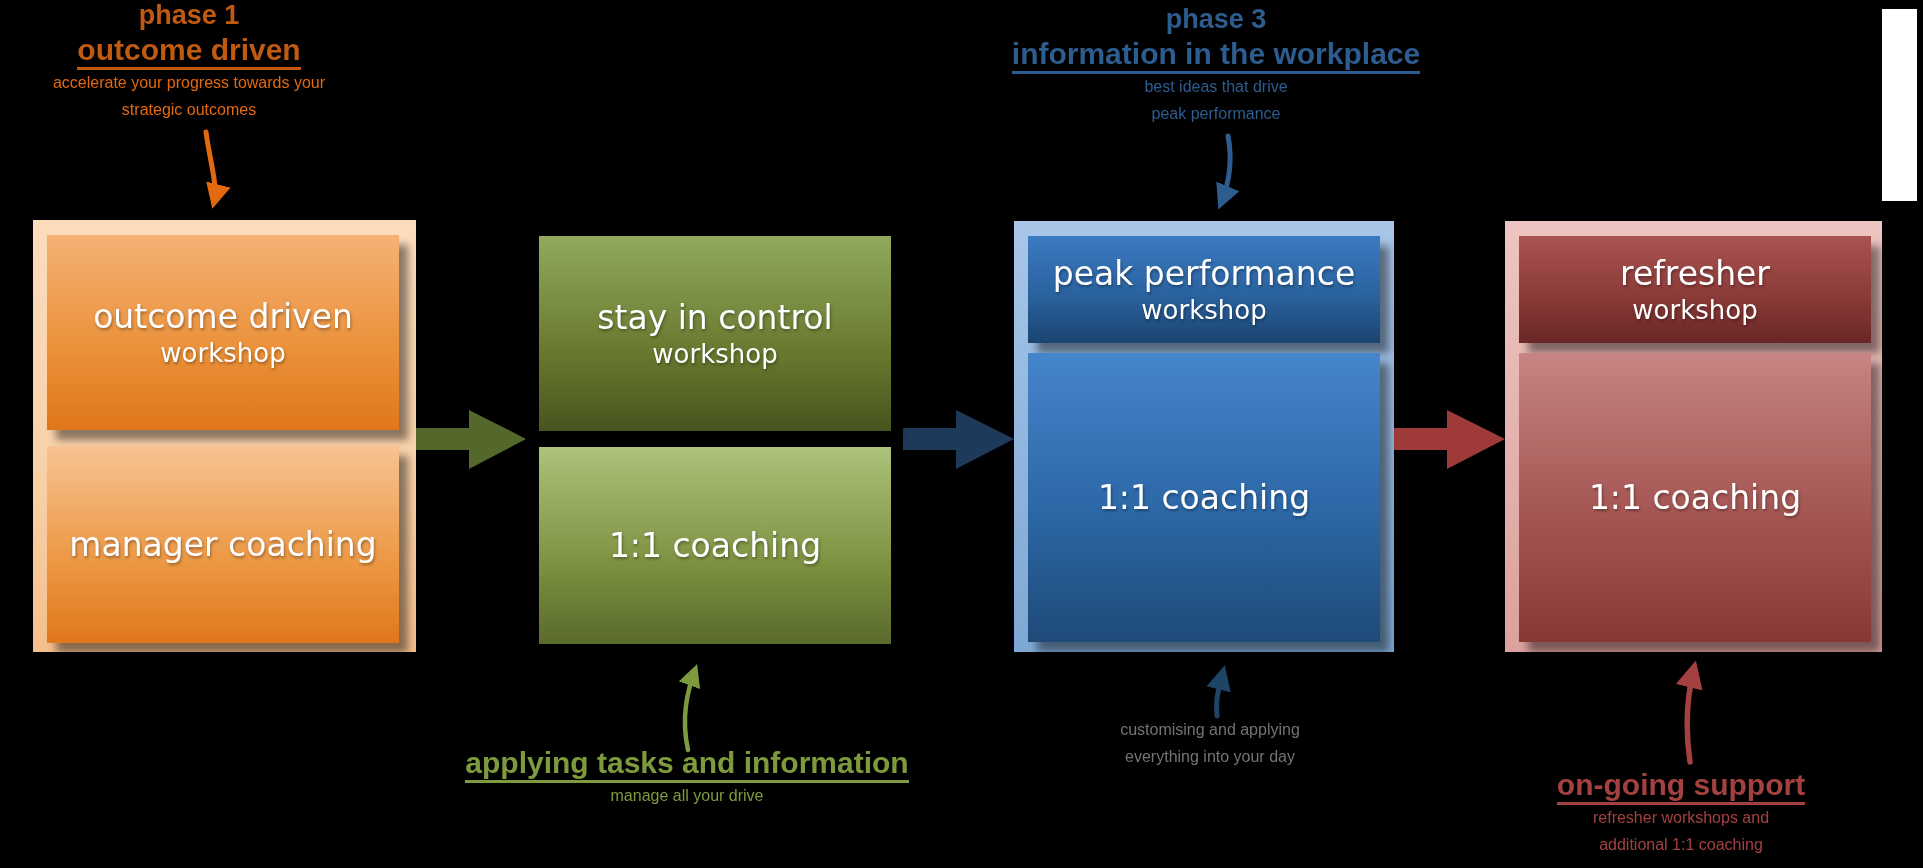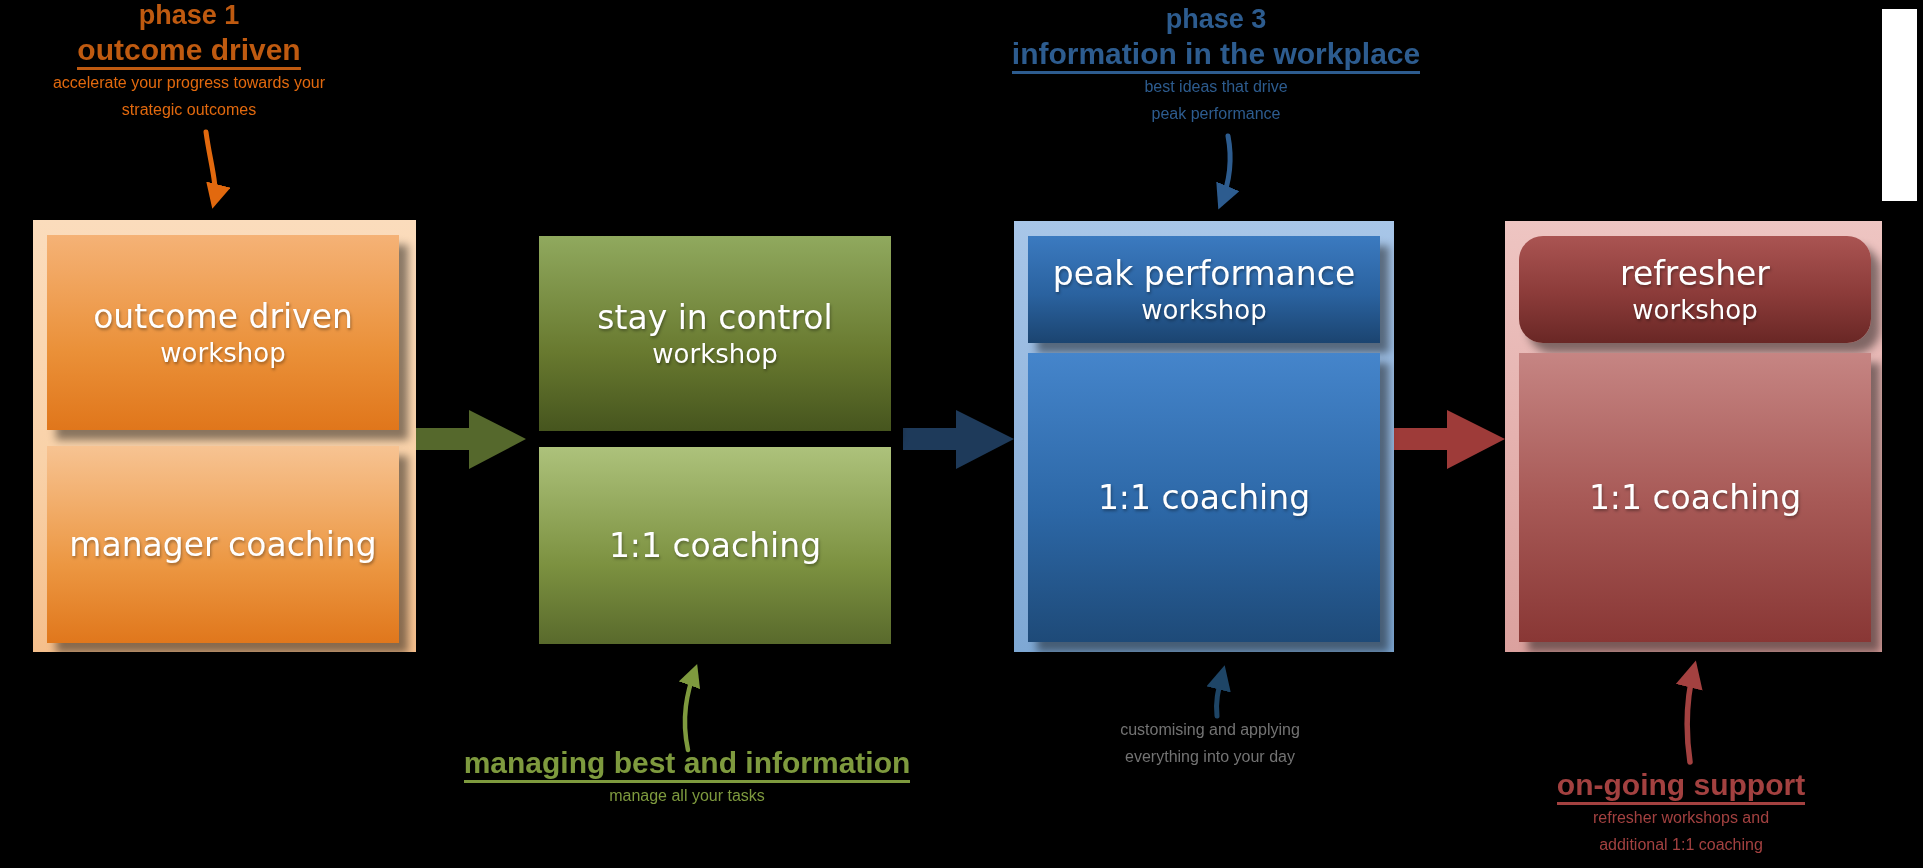--- a/index.html
+++ b/index.html
@@ -38,21 +38,21 @@
   .tall-bottom  { top:226px; height:197px; }
   .short-top    { top:15px;  height:107px; }
   .short-bottom { top:132px; height:289px; }
 
   .i-orange1 { background:linear-gradient(180deg,#f5b276 0%,#ea9038 60%,#e0761b 100%); }
   .i-orange2 { background:linear-gradient(180deg,#f7c392 0%,#ec9742 60%,#e0771c 100%);text-align:center; }
   .i-green1  { background:linear-gradient(180deg,#90a95e 0%,#68792f 60%,#46551e 100%); }
   .i-green2  { background:linear-gradient(180deg,#adc27b 0%,#7c9140 60%,#596a2c 100%); }
   .i-blue1   { background:linear-gradient(180deg,#3b7ac0 0%,#2a629f 55%,#1b4470 100%); }
   .i-blue2   { background:linear-gradient(180deg,#4585cb 0%,#2c67a6 55%,#1e4a78 100%); }
-  .i-red1    { background:linear-gradient(180deg,#aa5452 0%,#8b3b39 55%,#692725 100%);border-radius:24px; }
+  .i-red1    { background:linear-gradient(180deg,#aa5452 0%,#8b3b39 55%,#692725 100%); }
   .i-red2    { background:linear-gradient(180deg,#c68583 0%,#a85a57 50%,#893735 100%); }
 
   .box-title { font-size:33px; line-height:1.25; }
   .box-sub   { font-size:26px; line-height:1.2; }
 
   
   .ann { position:absolute; text-align:center; }
   .ann .t { font-size:27px; line-height:31px; font-weight:bold; }
   .ann .s { font-size:30px; line-height:38px; font-weight:bold; }
   .ann .b { font-size:16px; line-height:27px; }
@@ -129,22 +129,22 @@
     <div class="inner i-green1 tall-top">
       <div class="box-title">stay in control</div>
       <div class="box-sub">workshop</div>
     </div>
     <div class="inner i-green2 tall-bottom">
       <div class="box-title">1:1 coaching</div>
     </div>
   </div>
 
   <div class="ann phase2">
-    <div class="s"><span class="underline">managing best and information</span></div>
-    <div class="b">manage all your tasks</div>
+    <div class="s"><span class="underline">applying tasks and information</span></div>
+    <div class="b">manage all your drive</div>
   </div>
 
   <div class="ann phase3">
     <div class="t">phase 3</div>
     <div class="s"><span class="underline">information in the workplace</span></div>
     <div class="b">best ideas that drive</div>
     <div class="b">peak performance</div>
   </div>
 
   <div class="container c-blue">

